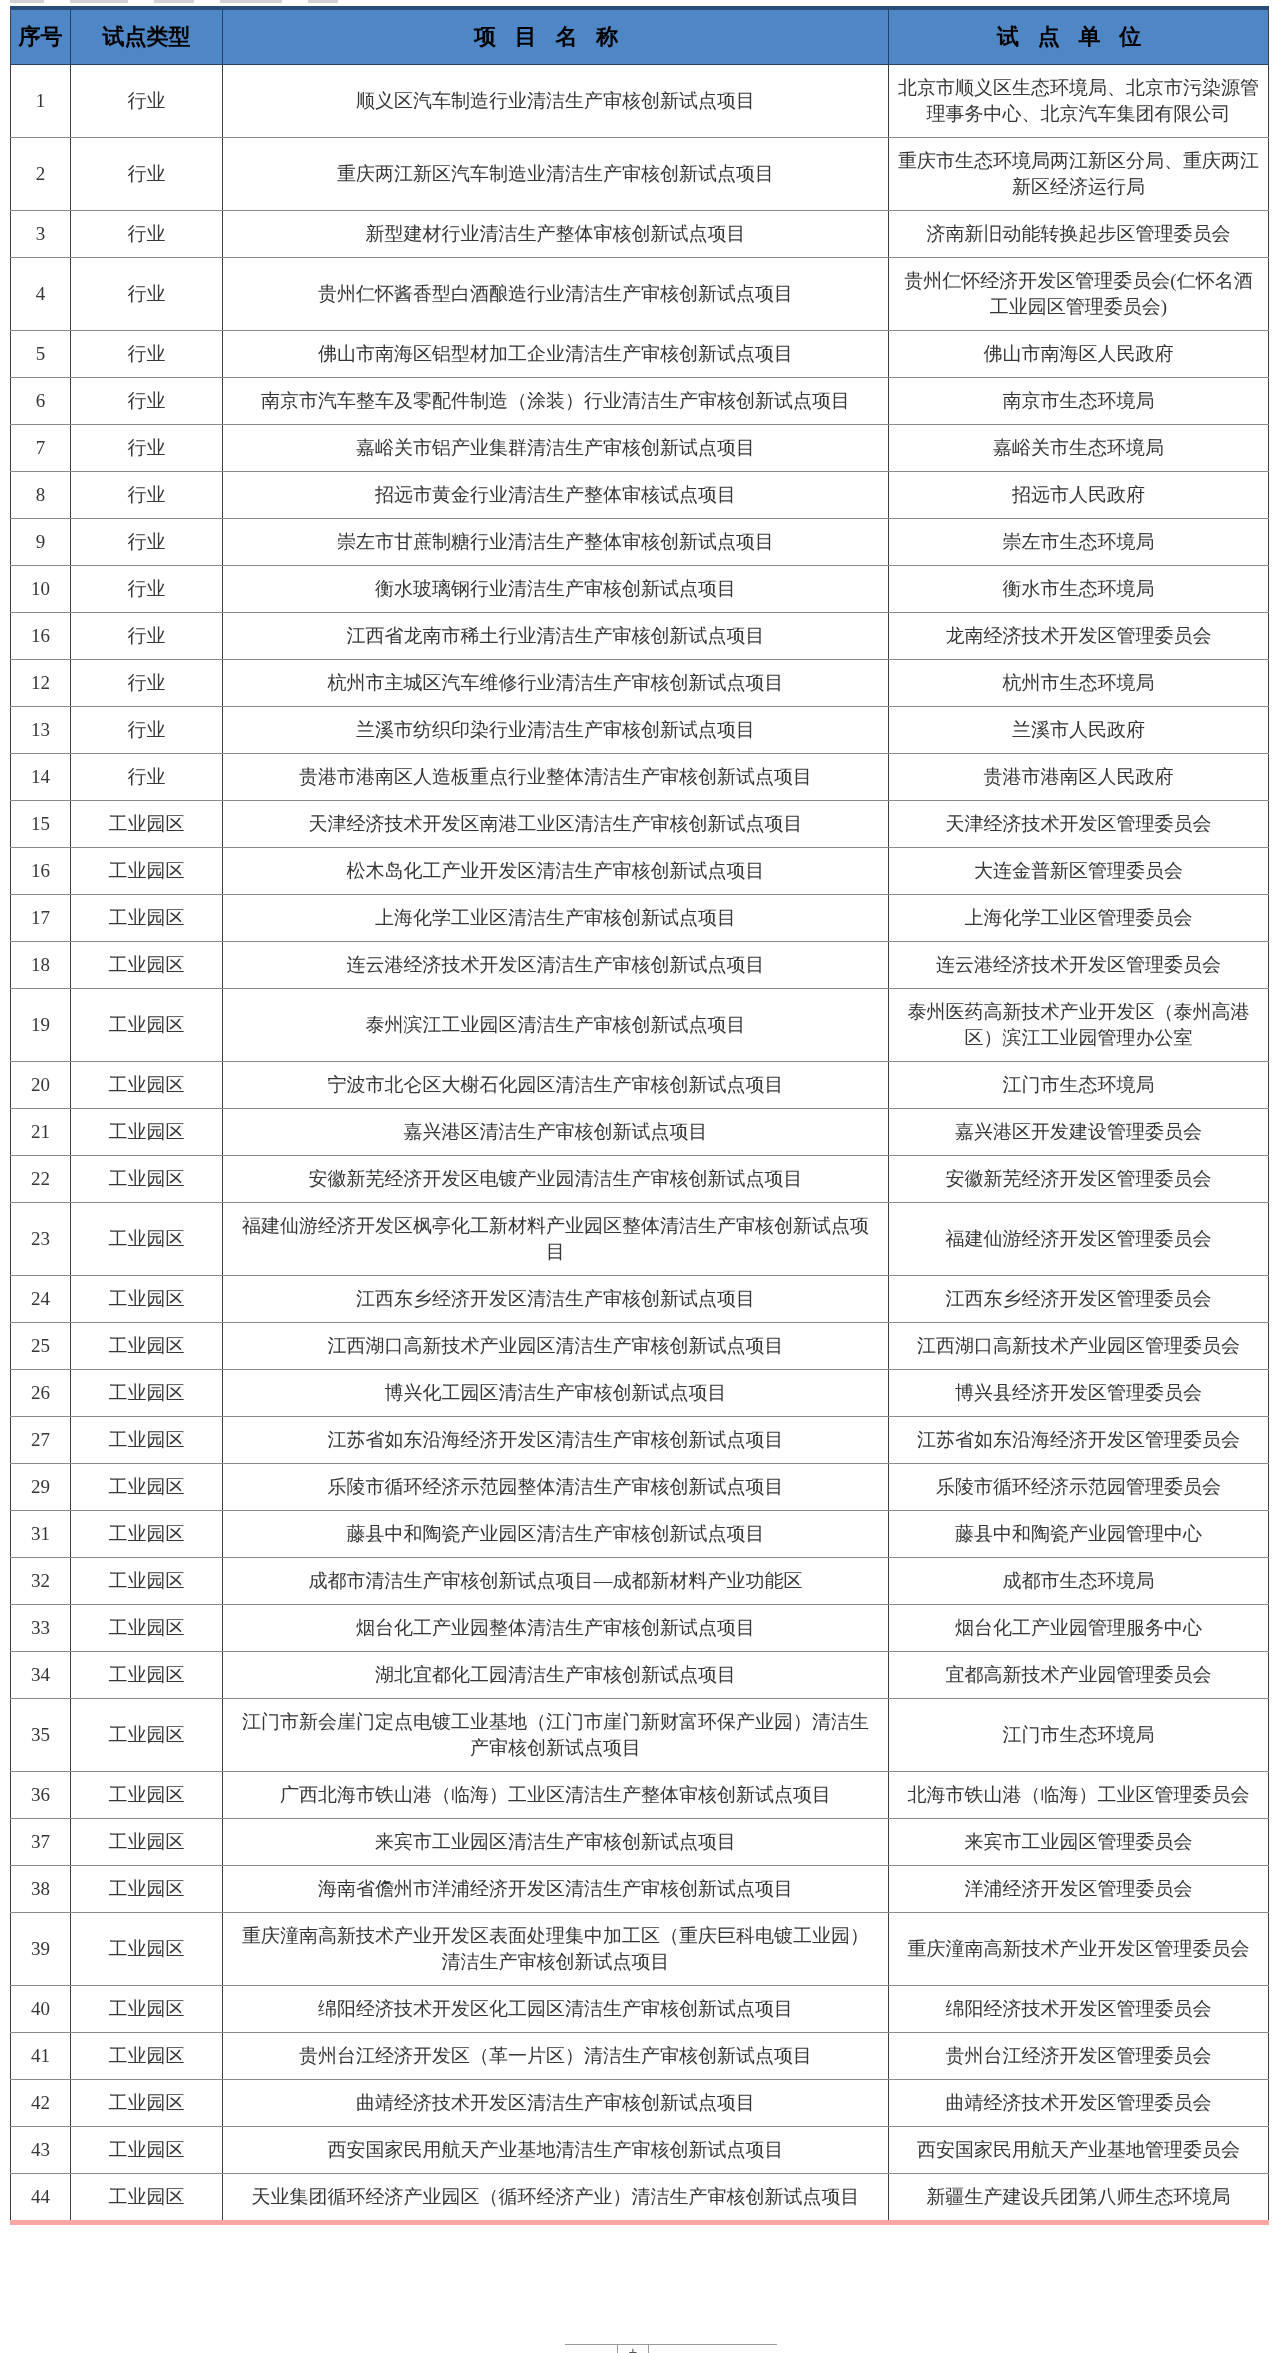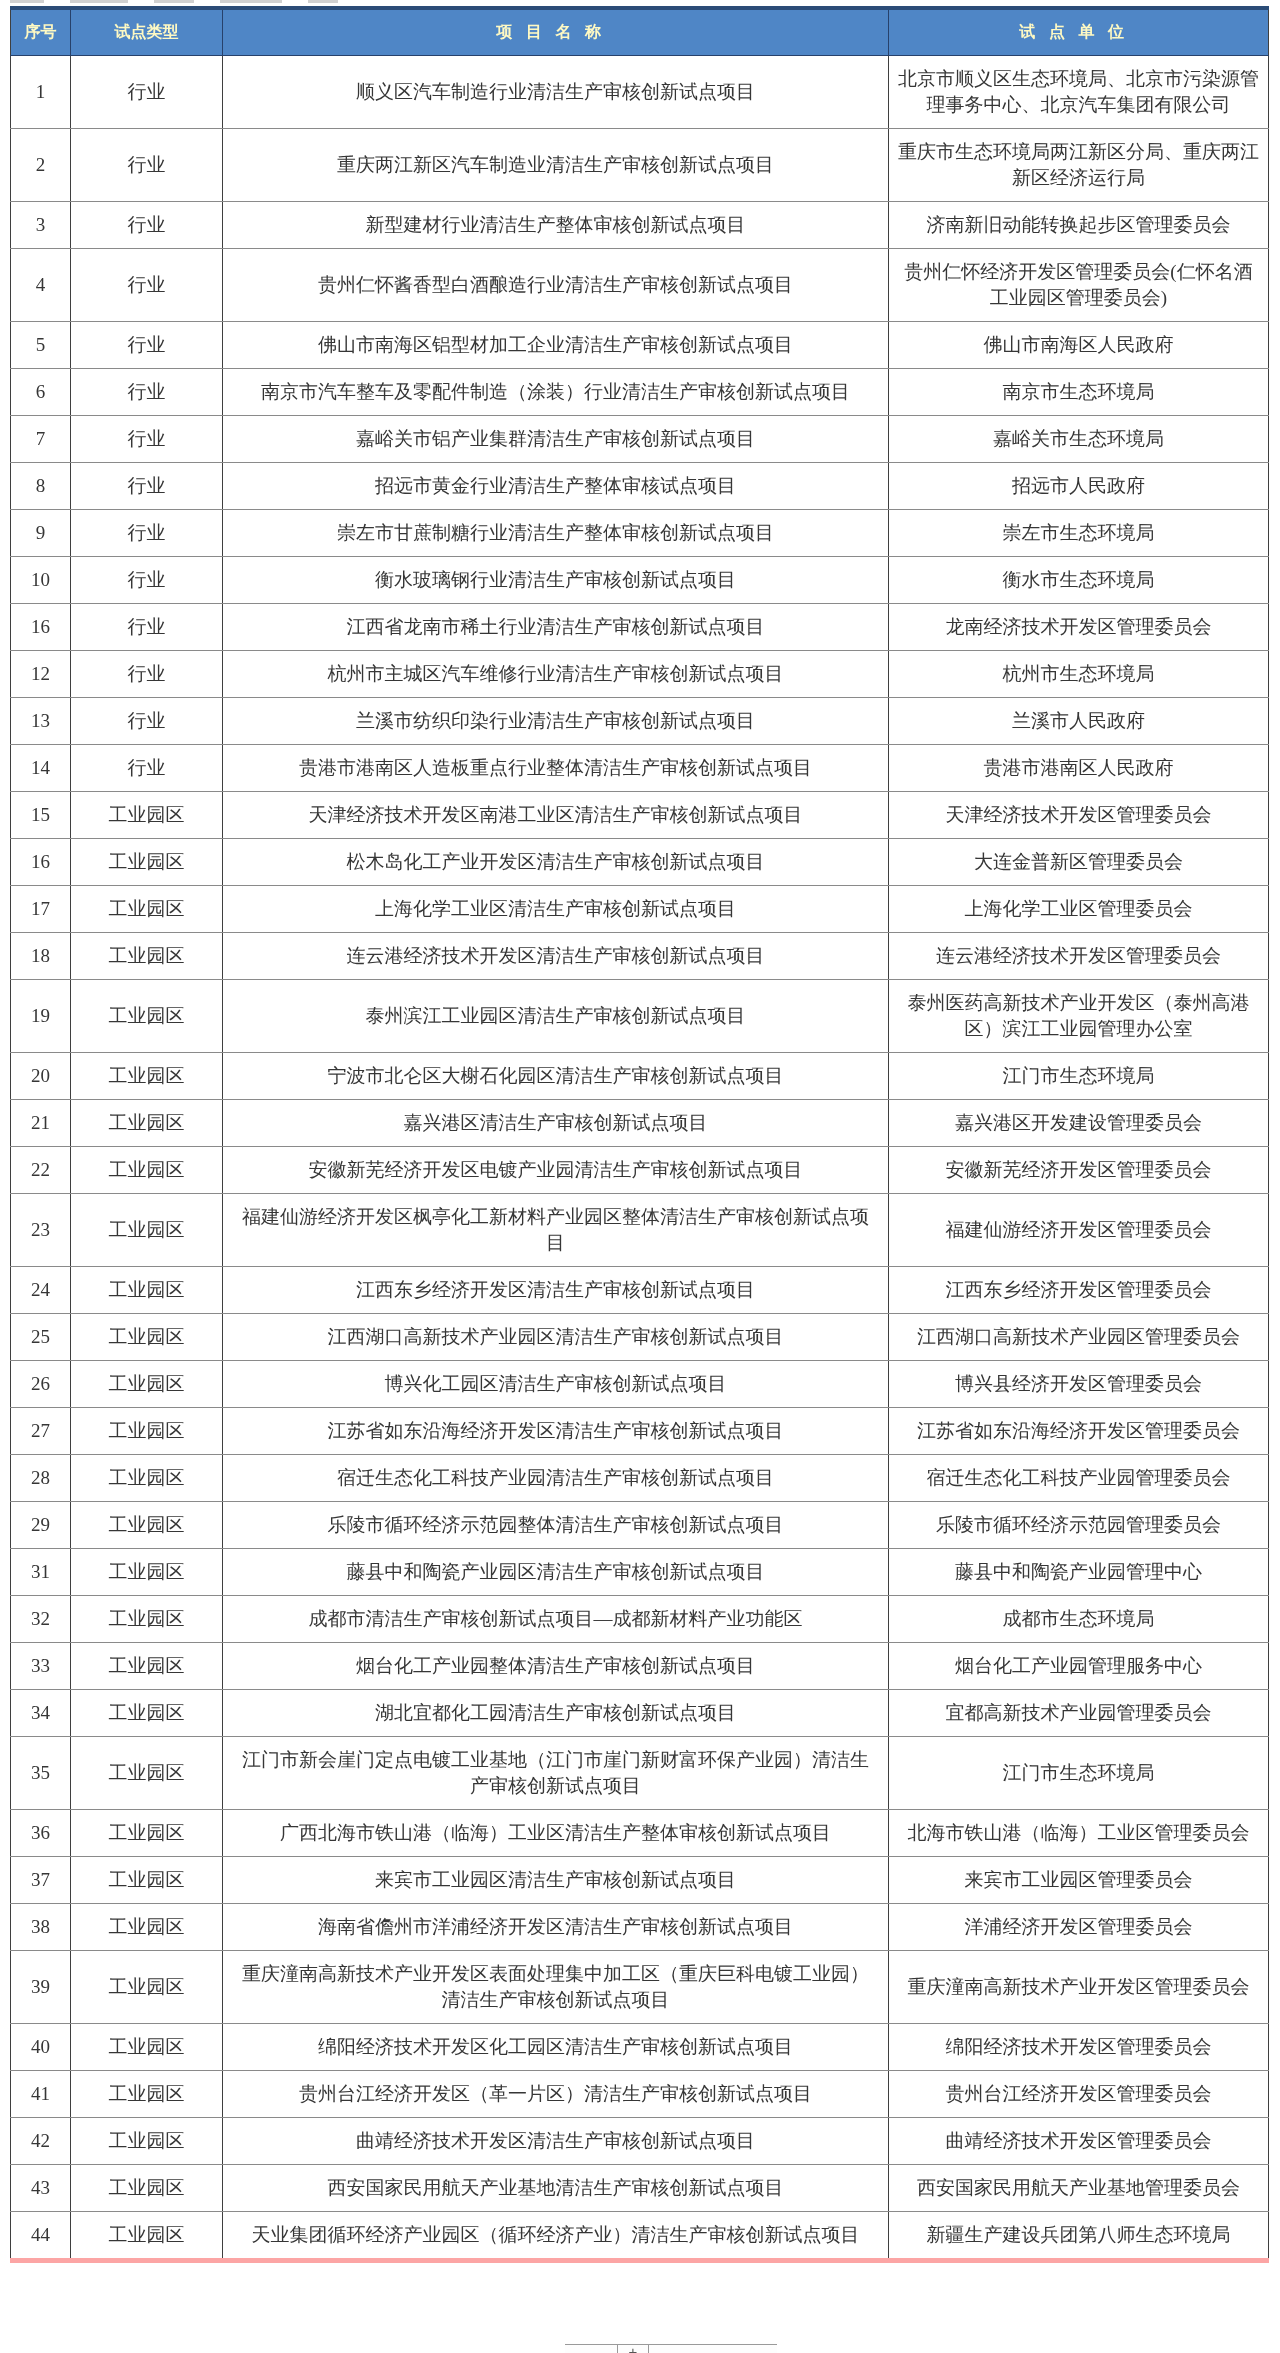--- a/index.html
+++ b/index.html
@@ -12,21 +12,21 @@
   .remnant{position:absolute;left:10px;top:0;width:430px;height:4px;overflow:hidden;opacity:.45;}
   .remnant span{display:inline-block;height:3px;background:#9a9a9a;margin-right:26px;vertical-align:top;}
 
   table.list{
     position:absolute;left:10px;top:6px;width:1258px;
     border-collapse:collapse;table-layout:fixed;
   }
   col.w-no{width:60px;} col.w-type{width:152px;} col.w-name{width:666px;} col.w-unit{width:380px;}
 
   thead th{
-    background:#4F86C6;color:#fef9c3;font-weight:bold;font-size:16px;
+    background:#4F86C6;color:#000000;font-weight:bold;font-size:22px;
     padding:12px 2px;text-align:center;
     border:1px solid #27416b;border-top:4px solid #2B4C77;
   }
   thead th.spread{letter-spacing:0.85em;}
 
   tbody td{
     font-size:19px;line-height:26px;color:#363636;text-align:center;
     padding:10px 6px;
     border-top:1px solid #8a8a8a;border-bottom:1px solid #8a8a8a;
     border-left:1px solid #3f3f3f;border-right:1px solid #3f3f3f;
@@ -229,26 +229,20 @@
         <td class="c-name">博兴化工园区清洁生产审核创新试点项目</td>
         <td class="c-unit">博兴县经济开发区管理委员会</td>
       </tr>
       <tr>
         <td class="c-no">27</td>
         <td class="c-type">工业园区</td>
         <td class="c-name">江苏省如东沿海经济开发区清洁生产审核创新试点项目</td>
         <td class="c-unit">江苏省如东沿海经济开发区管理委员会</td>
       </tr>
       <tr>
-        <td class="c-no">28</td>
-        <td class="c-type">工业园区</td>
-        <td class="c-name">宿迁生态化工科技产业园清洁生产审核创新试点项目</td>
-        <td class="c-unit">宿迁生态化工科技产业园管理委员会</td>
-      </tr>
-      <tr>
         <td class="c-no">29</td>
         <td class="c-type">工业园区</td>
         <td class="c-name">乐陵市循环经济示范园整体清洁生产审核创新试点项目</td>
         <td class="c-unit">乐陵市循环经济示范园管理委员会</td>
       </tr>
       <tr>
         <td class="c-no">31</td>
         <td class="c-type">工业园区</td>
         <td class="c-name">藤县中和陶瓷产业园区清洁生产审核创新试点项目</td>
         <td class="c-unit">藤县中和陶瓷产业园管理中心</td>

